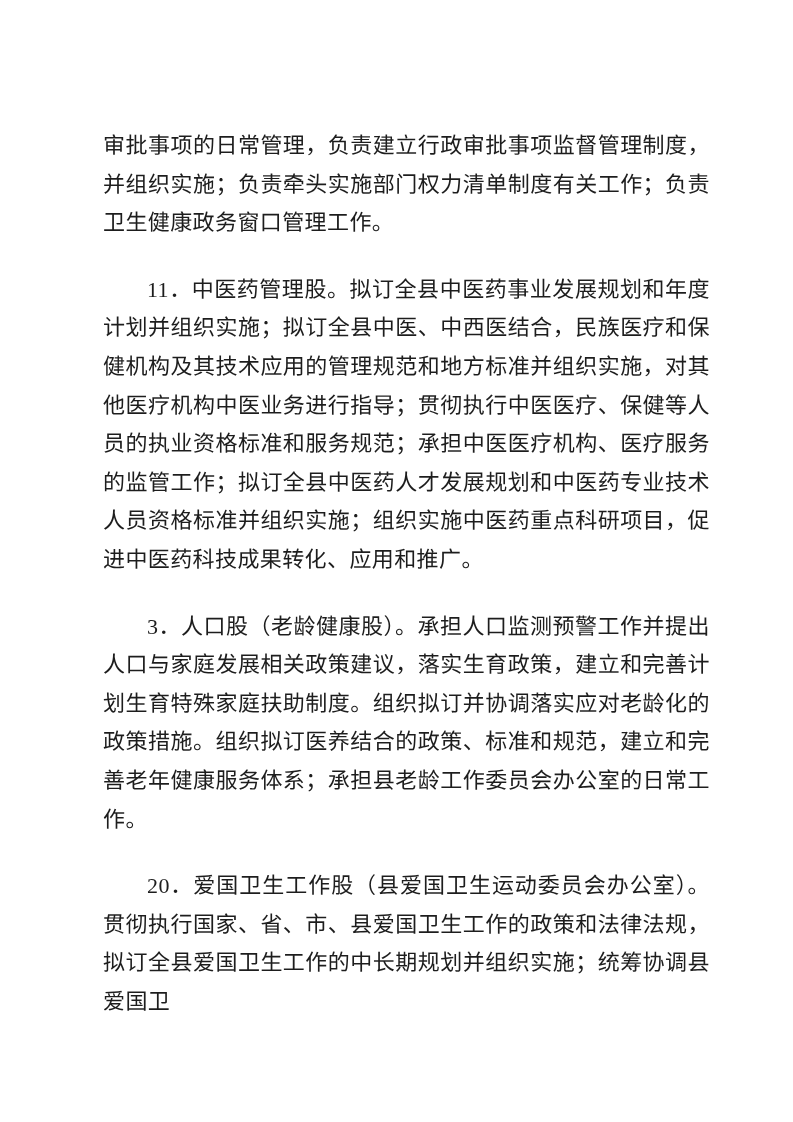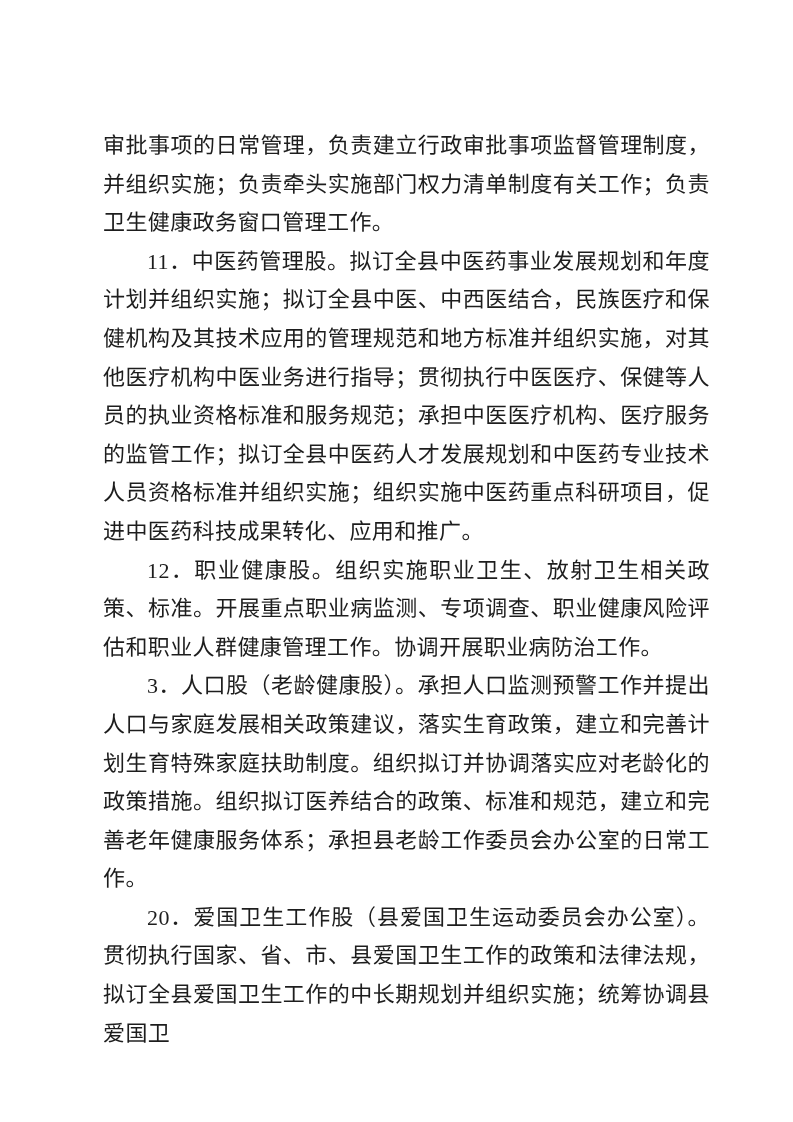--- a/index.html
+++ b/index.html
@@ -29,26 +29,26 @@
     font-size: 22px;
     line-height: 38.6px;
     color: #1d1d1d;
     text-align: justify;
     text-justify: inter-ideograph;
     letter-spacing: 0.4px;
     word-break: break-all;
   }
   .doc p.indent {
     text-indent: 2em;
+    margin-top: 28px;
   }
 </style>
 </head>
 <body>
 
 <div class="page">
   <div class="doc">
     <p>审批事项的日常管理，负责建立行政审批事项监督管理制度，并组织实施；负责牵头实施部门权力清单制度有关工作；负责卫生健康政务窗口管理工作。</p>
     <p class="indent">11．中医药管理股。拟订全县中医药事业发展规划和年度计划并组织实施；拟订全县中医、中西医结合，民族医疗和保健机构及其技术应用的管理规范和地方标准并组织实施，对其他医疗机构中医业务进行指导；贯彻执行中医医疗、保健等人员的执业资格标准和服务规范；承担中医医疗机构、医疗服务的监管工作；拟订全县中医药人才发展规划和中医药专业技术人员资格标准并组织实施；组织实施中医药重点科研项目，促进中医药科技成果转化、应用和推广。</p>
-    <p class="indent">12．职业健康股。组织实施职业卫生、放射卫生相关政策、标准。开展重点职业病监测、专项调查、职业健康风险评估和职业人群健康管理工作。协调开展职业病防治工作。</p>
     <p class="indent">3．人口股（老龄健康股）。承担人口监测预警工作并提出人口与家庭发展相关政策建议，落实生育政策，建立和完善计划生育特殊家庭扶助制度。组织拟订并协调落实应对老龄化的政策措施。组织拟订医养结合的政策、标准和规范，建立和完善老年健康服务体系；承担县老龄工作委员会办公室的日常工作。</p>
     <p class="indent">20．爱国卫生工作股（县爱国卫生运动委员会办公室）。贯彻执行国家、省、市、县爱国卫生工作的政策和法律法规，拟订全县爱国卫生工作的中长期规划并组织实施；统筹协调县爱国卫</p>
   </div>
 </div>
 
 </body></html>

